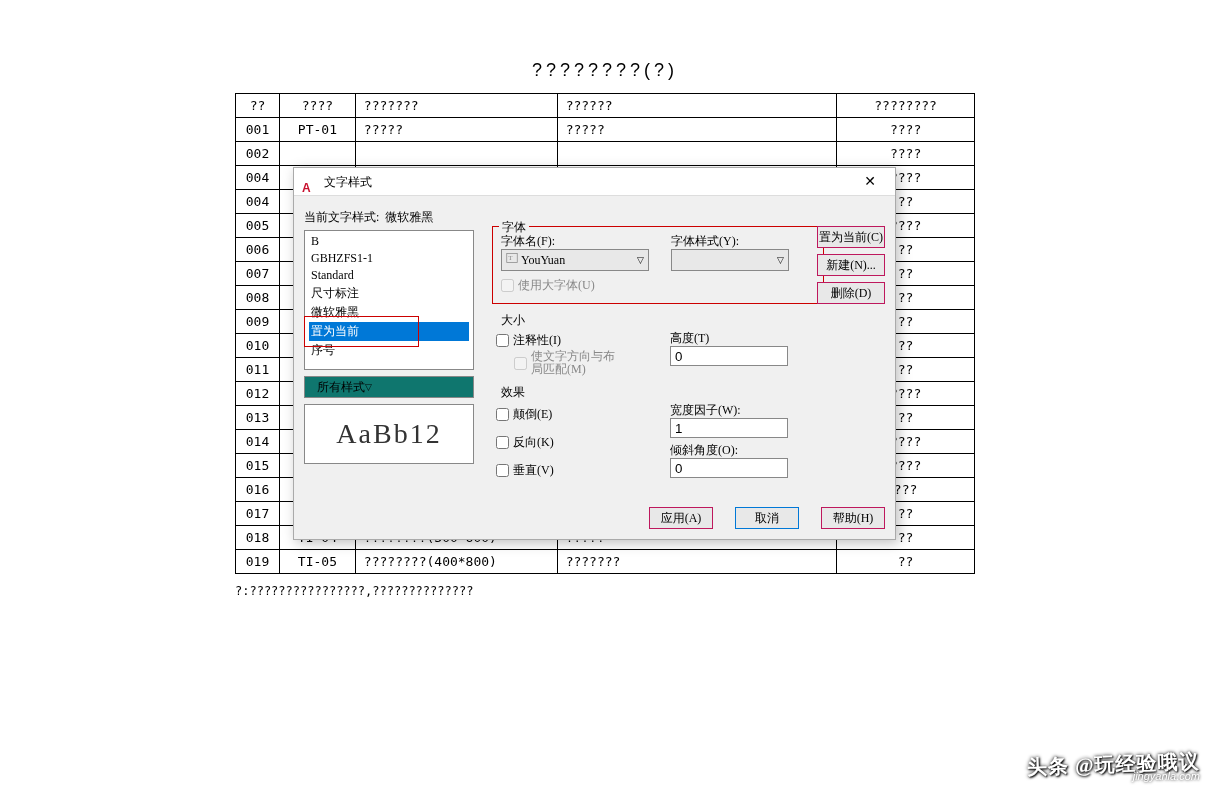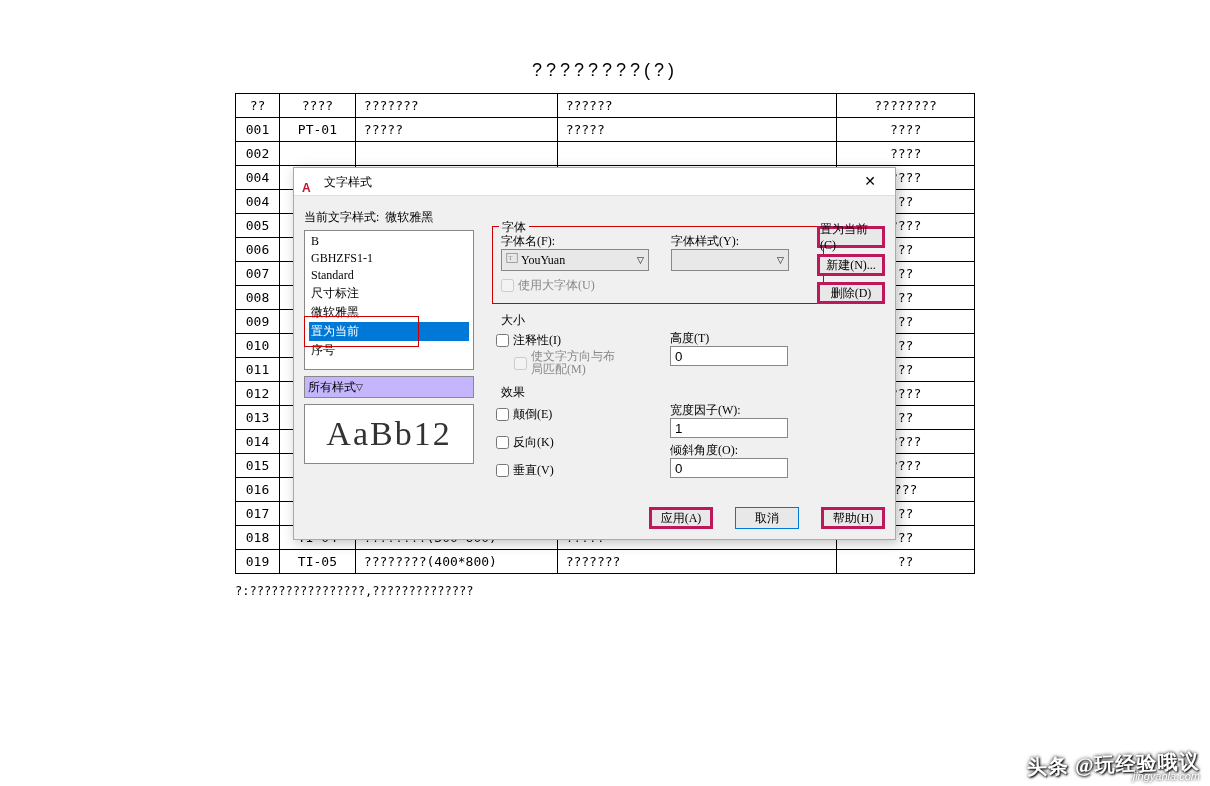--- a/index.html
+++ b/index.html
@@ -16,42 +16,42 @@
 .titlebar .ico{width:16px;height:16px;margin-right:6px;color:#c8102e;font-weight:bold;font-family:Arial}
 .titlebar .ttl{flex:1}
 .titlebar .close{width:34px;text-align:center;font-size:14px;cursor:pointer}
 .dlg-body{padding:9px 10px}
 .cur-style{margin:4px 0 6px 0}
 .lbl{margin-bottom:2px;display:block}
 .style-list{background:#fff;border:1px solid #888;width:170px;height:140px;padding:2px 4px;position:absolute;left:10px;top:62px;overflow:visible}
 .style-list .item{padding:1px 2px}
 .style-list .sel{background:#0078d7;color:#fff}
 .red-box1{position:absolute;border:1px solid #c00;left:10px;top:148px;width:115px;height:31px;pointer-events:none}
-.style-filter{position:absolute;left:10px;top:208px;width:170px;height:22px;background:#c4b5fd;border:1px solid #888;padding:2px 3px;display:flex;align-items:center;justify-content:flex-start}
+.style-filter{position:absolute;left:10px;top:208px;width:170px;height:22px;background:#0f766e;border:1px solid #888;padding:2px 12px;display:flex;align-items:center;justify-content:flex-start}
 .chev{font-size:9px}
-.preview{position:absolute;left:10px;top:236px;width:170px;height:60px;background:#fff;border:1px solid #888;display:flex;align-items:center;justify-content:center;font-family:'Times New Roman';font-size:34px;letter-spacing:2px;color:#333}
+.preview{position:absolute;left:10px;top:236px;width:170px;height:60px;background:#fff;border:1px solid #888;display:flex;align-items:center;justify-content:center;font-family:'Times New Roman';font-size:28px;letter-spacing:2px;color:#333}
 
 .grp{position:absolute}
 .grp-font{left:198px;top:58px;width:332px;height:78px;border:1px solid #c00}
 .grp-title{position:absolute;top:-8px;left:6px;background:#f0f0f0;padding:0 3px}
 .field-lbl{position:absolute;font-size:12px}
 .dropdown{position:absolute;background:#e8e8e8;border:1px solid #888;height:22px;display:flex;align-items:center;padding:0 4px;justify-content:space-between}
 .dropdown.wide{width:148px}
 .tt-ico{width:12px;height:12px;margin-right:3px;display:inline-block}
 .cb{position:absolute;display:flex;align-items:center;gap:4px}
 .cb input{width:13px;height:13px}
 .disabled{color:#888}
 
 .grp-size{left:198px;top:152px;width:302px;height:58px}
 .grp-size .grp-title{top:-8px}
 .input-field{position:absolute;background:#fff;border:1px solid #888;height:20px;padding:1px 4px;width:118px}
 
 .grp-fx{left:198px;top:224px;width:302px;height:90px}
 .btns{position:absolute;right:10px;top:58px;display:flex;flex-direction:column;gap:6px}
-.btn{background:#e8e8e8;border:3px solid #be185d;width:68px;height:22px;display:flex;align-items:center;justify-content:center;cursor:pointer}
+.btn{background:#e8e8e8;border:1px solid #be185d;width:68px;height:22px;display:flex;align-items:center;justify-content:center;cursor:pointer}
 .btn-row{position:absolute;right:10px;bottom:10px;display:flex;gap:22px}
 .btn-row .btn{width:64px}
 .btn.primary{border:1.5px solid #0078d7}
 .watermark{position:absolute;right:10px;bottom:8px;font-family:"Microsoft YaHei";color:#fff;text-shadow:0 0 4px #000,1px 1px 2px #000;font-size:20px;font-weight:bold;letter-spacing:1px;transform:rotate(-2deg)}
 .watermark2{position:absolute;right:10px;bottom:4px;font-size:11px;color:#fff;text-shadow:0 0 3px #000;font-style:italic}
 </style>
 </head>
 <body>
 
 <div class="page">

